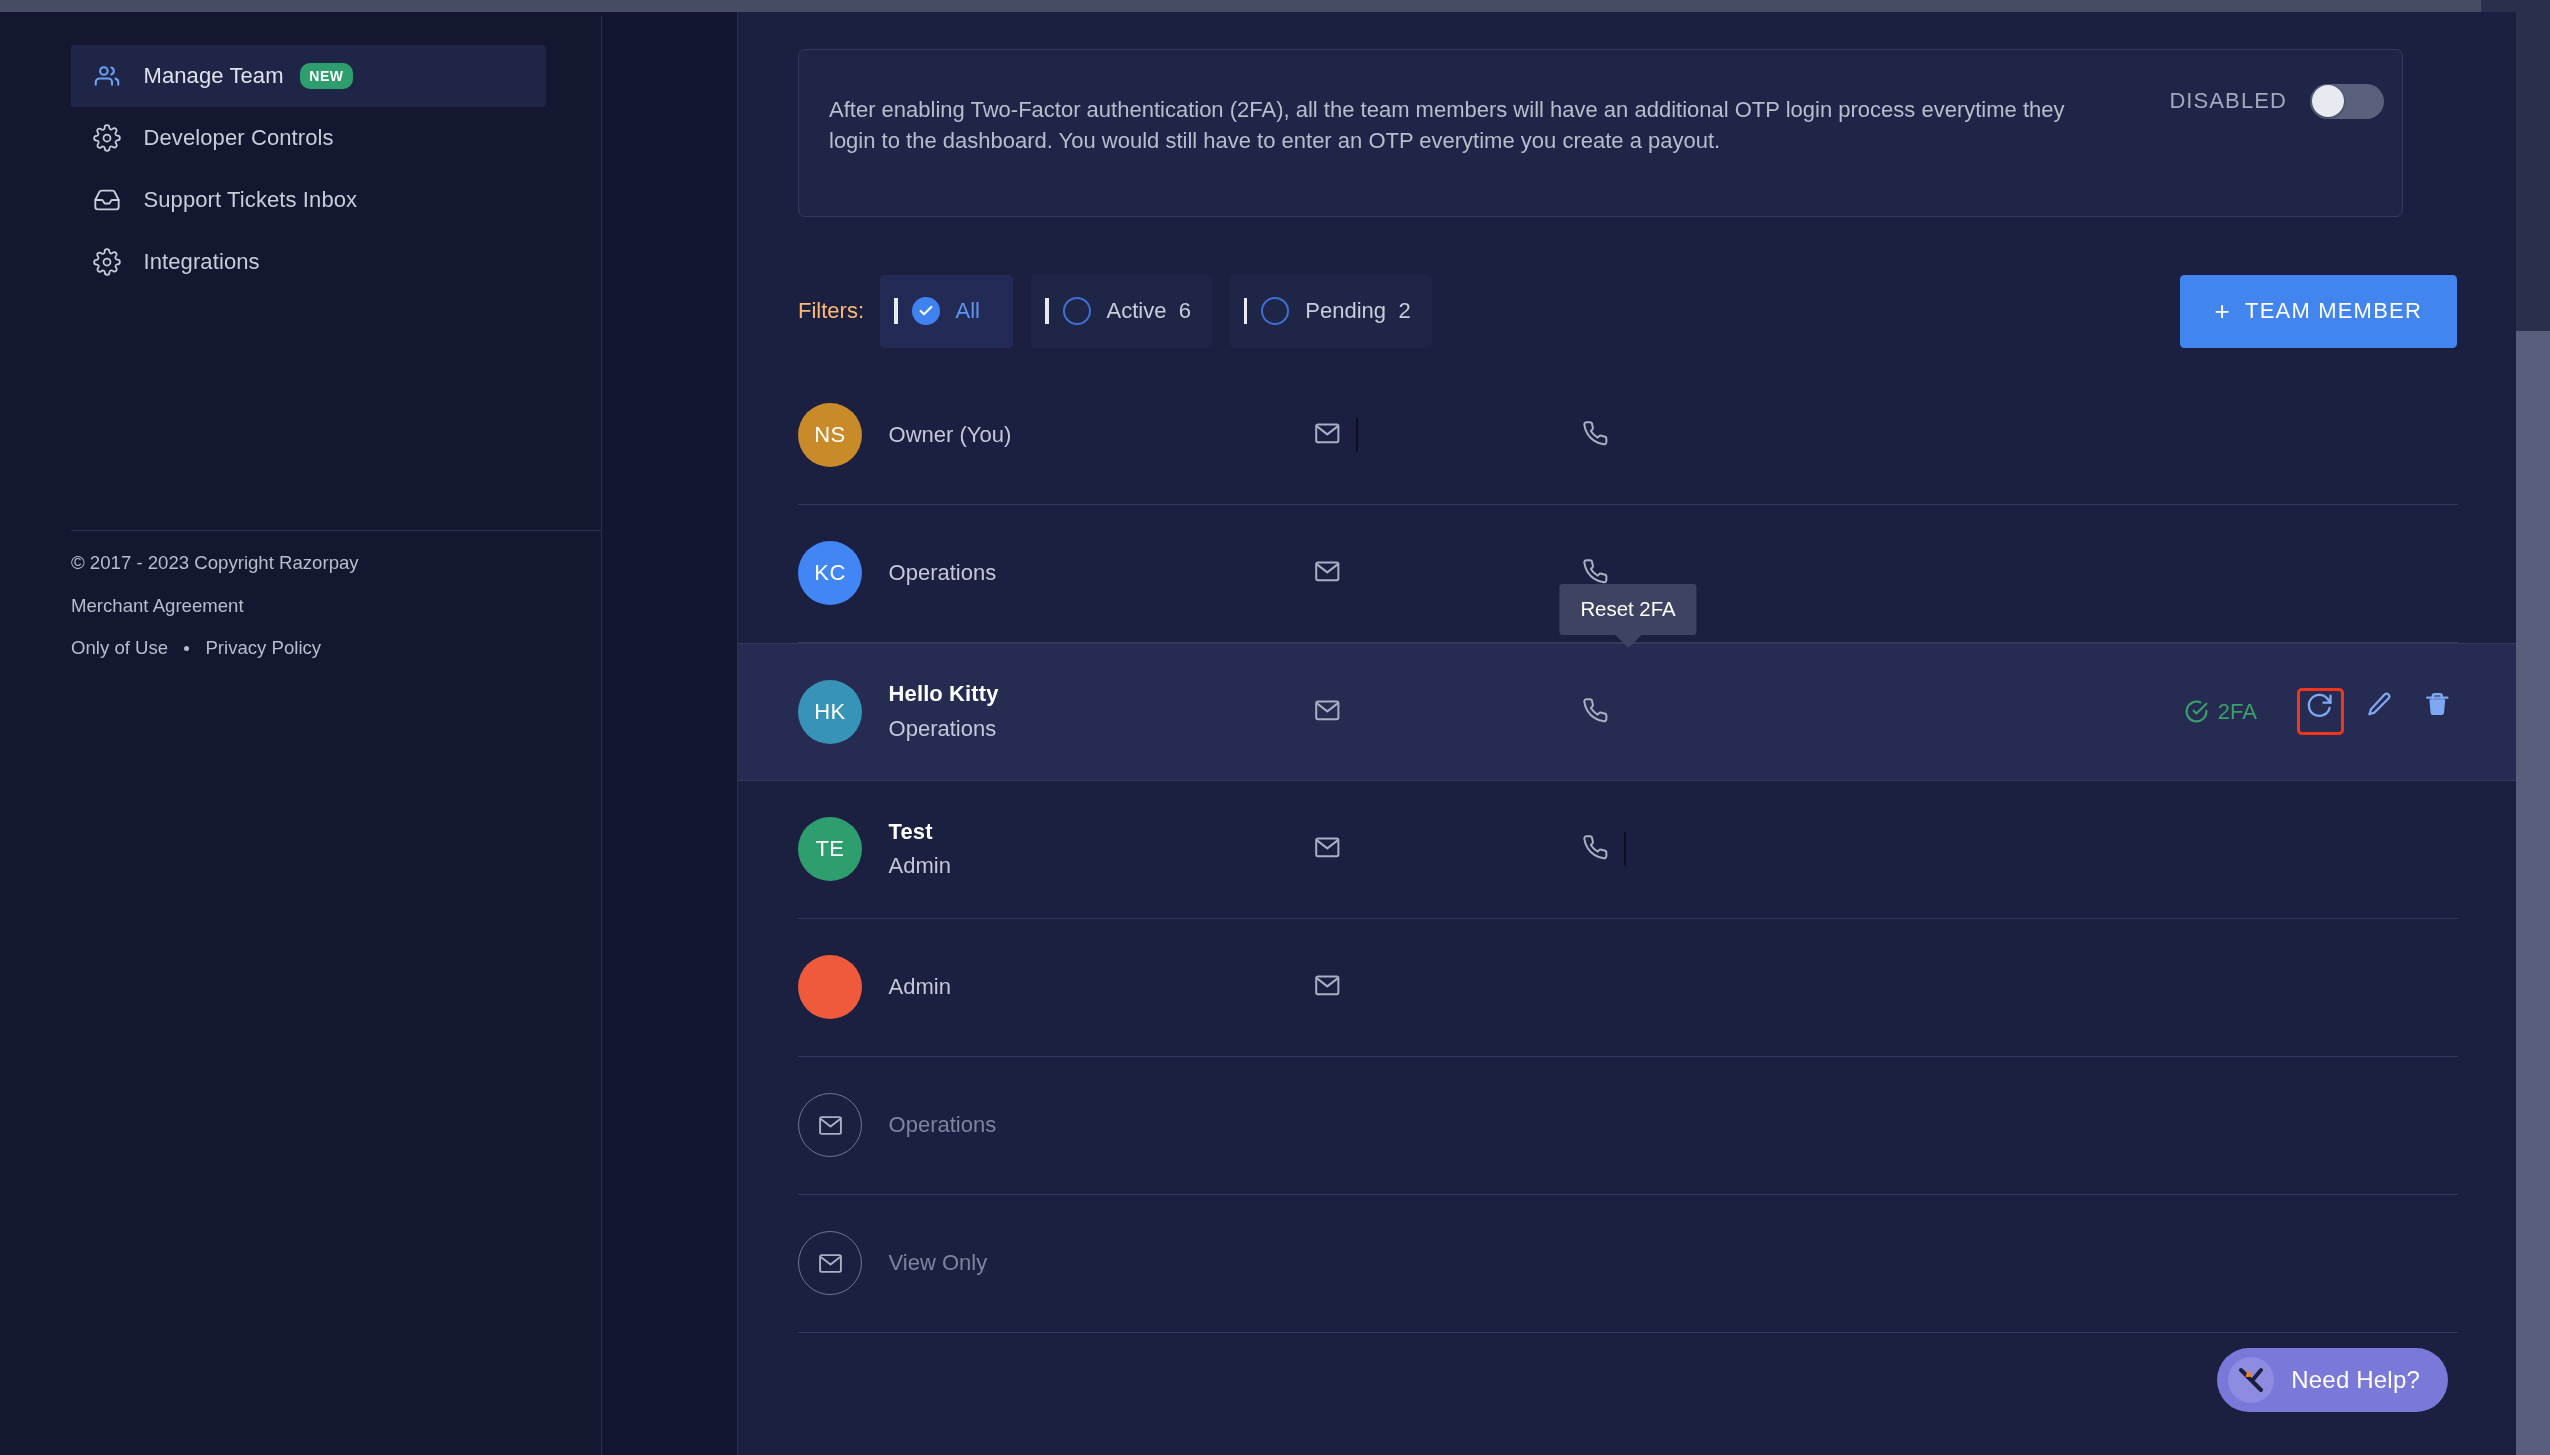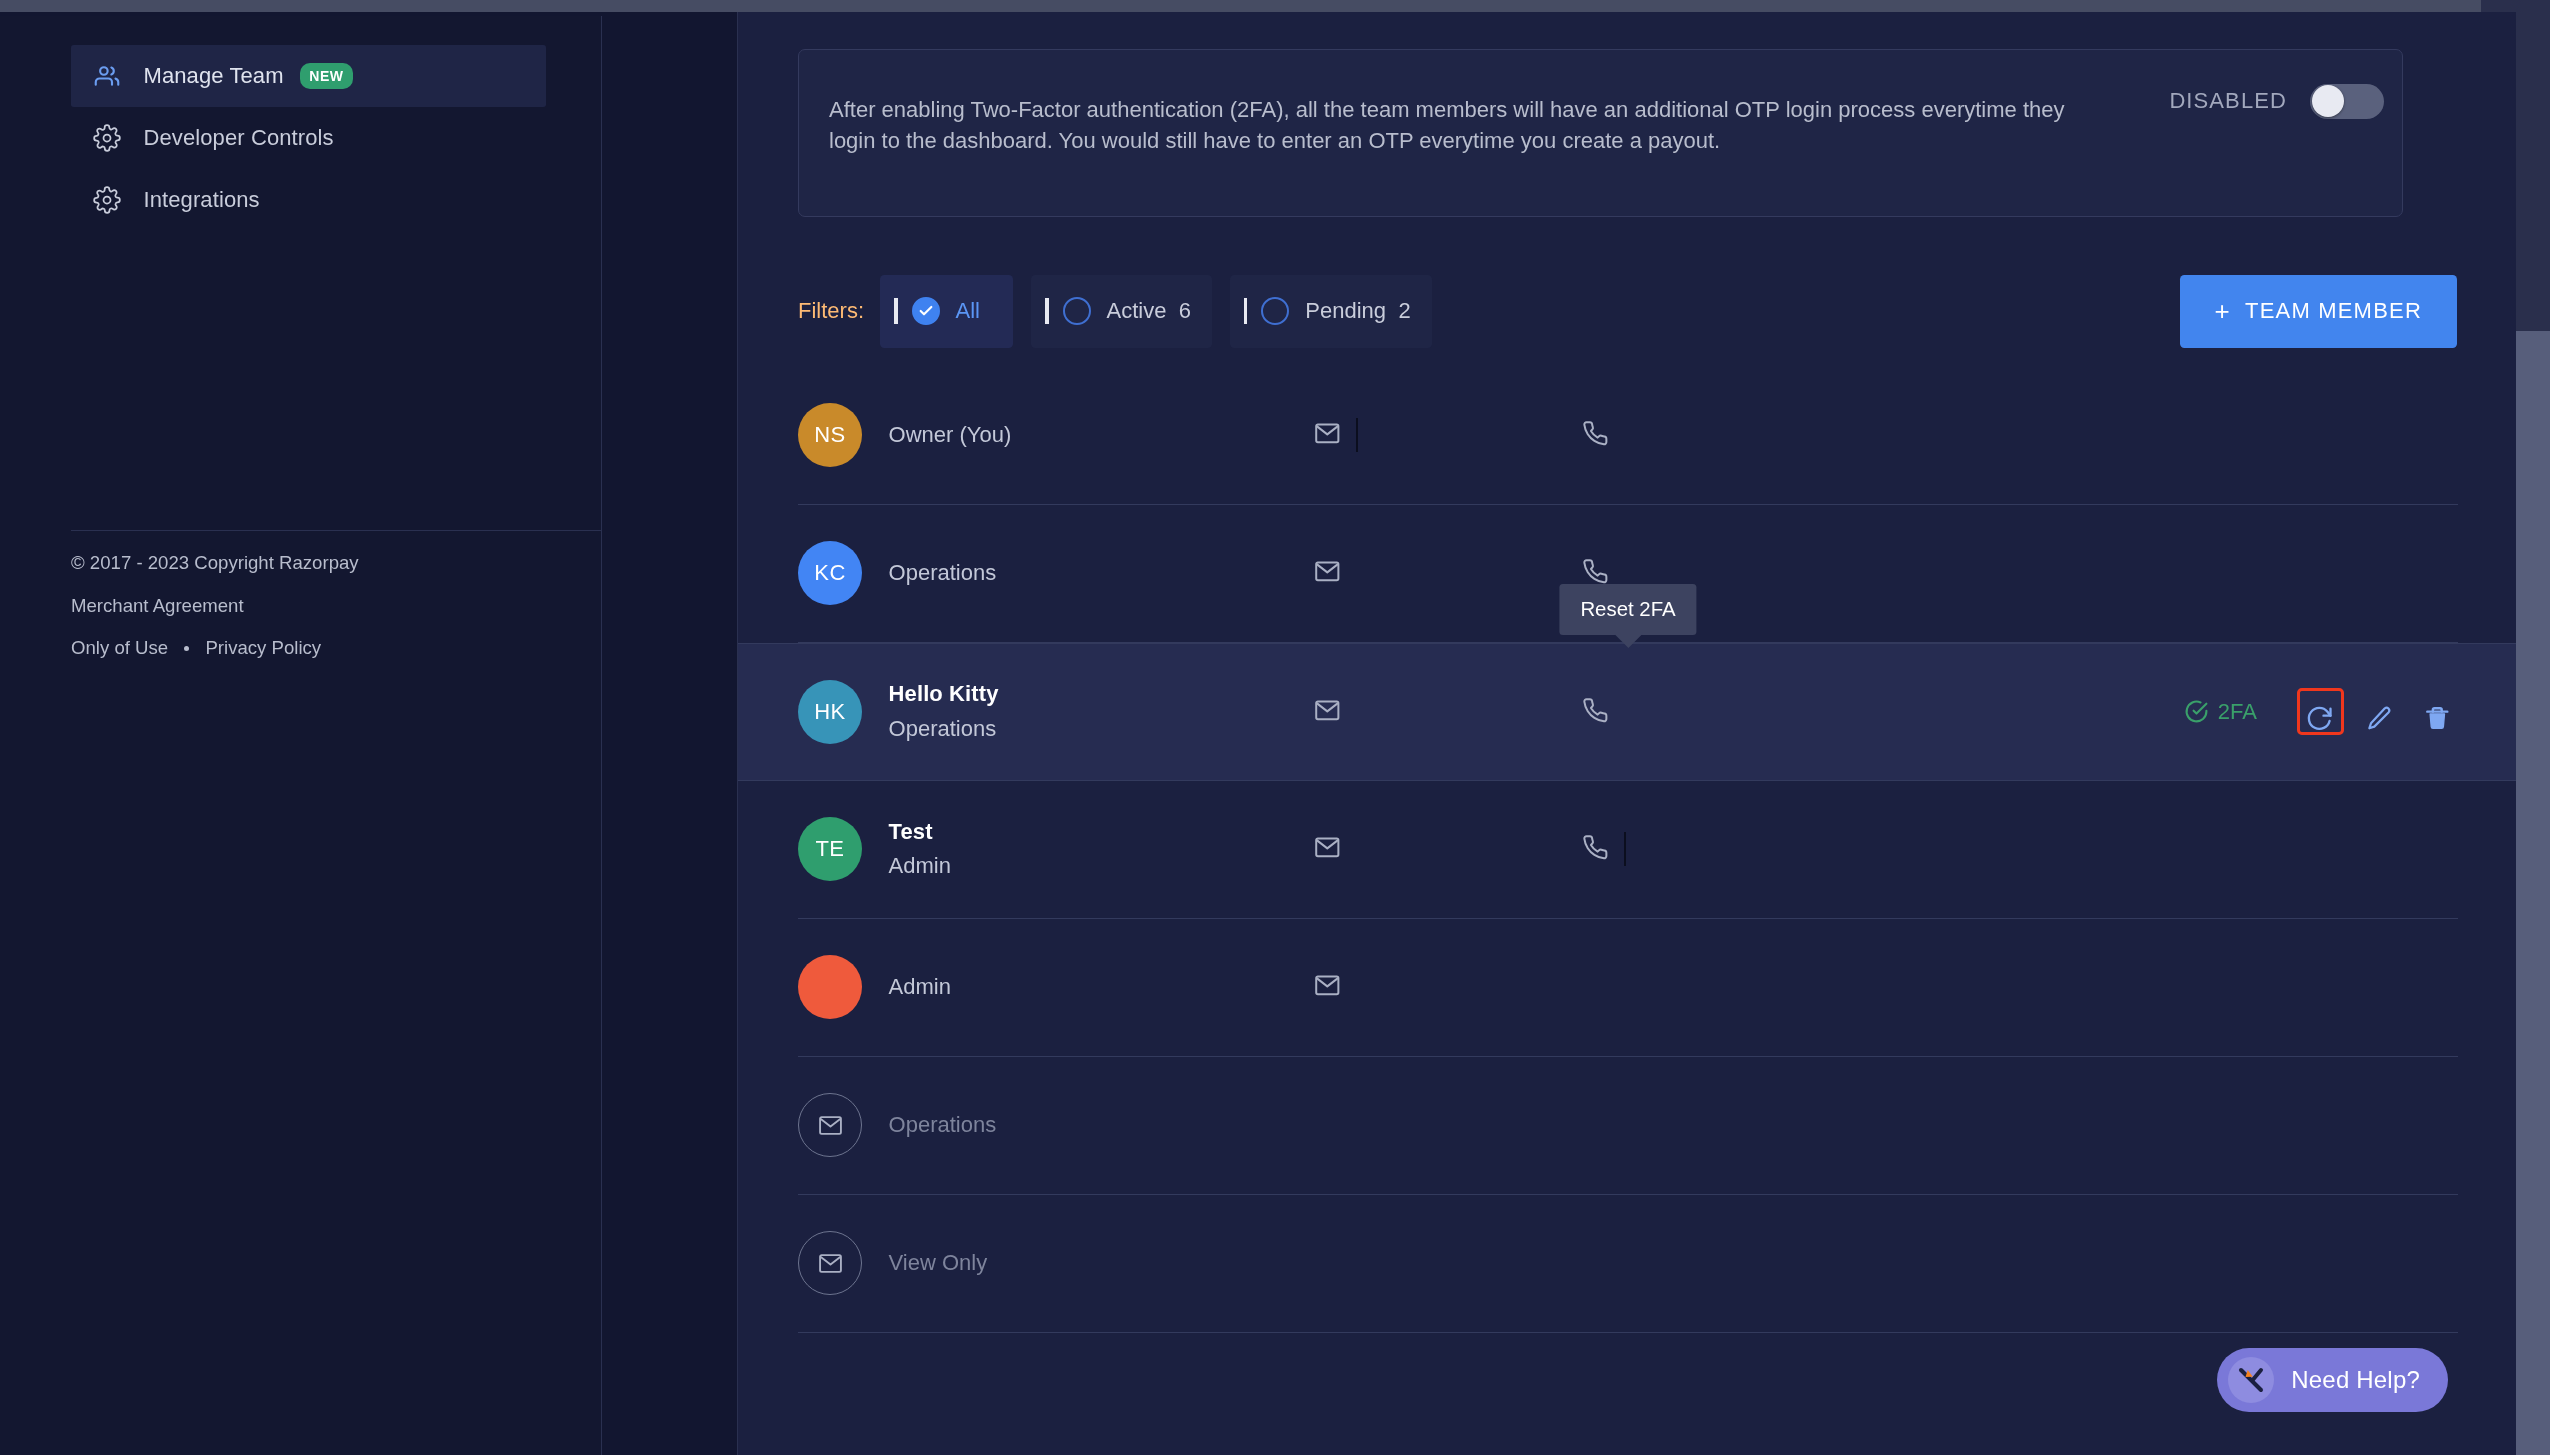--- a/index.html
+++ b/index.html
@@ -205,21 +205,21 @@
   .actions {
     margin-left: auto; display: flex; align-items: center;
   }
   .tfa-badge {
     display: flex; align-items: center; margin-right: 25px;
     color: #3aa06a; font-size: 22px; font-weight: 400;
   }
   .tfa-badge svg { margin-right: 8.9px; }
   .act-btn {
     width: 41px; height: 41px; margin-left: 17.7px;
-    display: flex; align-items: flex-end; justify-content: center;
+    display: flex; align-items: flex-start; justify-content: center;
     cursor: pointer; border-radius: 1.8px;
   }
   .act-btn.focused { outline: 3.5px solid #f0371d; }
 
   
   .tooltip {
     position: absolute;
     top: -60px; left: 50%; transform: translateX(-50%);
     background: #3d4360; color: #ffffff;
     font-size: 20.4px; padding: 14px 21px;
@@ -286,20 +286,29 @@
       <div class="nav-item">
         <span class="nav-icon">
           <svg width="28" height="28" viewBox="0 0 24 24" fill="none" stroke="#c9cddb" stroke-width="1.5" stroke-linecap="round" stroke-linejoin="round">
             <circle cx="12" cy="12" r="3"></circle>
             <path d="M19.4 15a1.6 1.6 0 0 0 .32 1.77l.06.06a2 2 0 1 1-2.83 2.83l-.06-.06a1.6 1.6 0 0 0-1.77-.32 1.6 1.6 0 0 0-1 1.47V21a2 2 0 0 1-4 0v-.1a1.6 1.6 0 0 0-1.05-1.46 1.6 1.6 0 0 0-1.77.32l-.06.06a2 2 0 1 1-2.83-2.83l.06-.06a1.6 1.6 0 0 0 .32-1.77 1.6 1.6 0 0 0-1.47-1H3a2 2 0 0 1 0-4h.1a1.6 1.6 0 0 0 1.46-1.05 1.6 1.6 0 0 0-.32-1.77l-.06-.06a2 2 0 1 1 2.83-2.83l.06.06a1.6 1.6 0 0 0 1.77.32H9a1.6 1.6 0 0 0 1-1.47V3a2 2 0 0 1 4 0v.1a1.6 1.6 0 0 0 1 1.47 1.6 1.6 0 0 0 1.77-.32l.06-.06a2 2 0 1 1 2.83 2.83l-.06.06a1.6 1.6 0 0 0-.32 1.77V9a1.6 1.6 0 0 0 1.47 1H21a2 2 0 0 1 0 4h-.1a1.6 1.6 0 0 0-1.5 1z"></path>
           </svg>
         </span>
         <span class="nav-label">Developer Controls</span>
       </div>
 
+      <div class="nav-item">
+        <span class="nav-icon">
+          <svg width="28" height="28" viewBox="0 0 24 24" fill="none" stroke="#c9cddb" stroke-width="1.6" stroke-linecap="round" stroke-linejoin="round">
+            <path d="M22 12h-6l-2 3h-4l-2-3H2"></path>
+            <path d="M5.45 5.11 2 12v6a2 2 0 0 0 2 2h16a2 2 0 0 0 2-2v-6l-3.45-6.89A2 2 0 0 0 16.76 4H7.24a2 2 0 0 0-1.79 1.11z"></path>
+          </svg>
+        </span>
+        <span class="nav-label">Support Tickets Inbox</span>
+      </div>
 
       <div class="nav-item">
         <span class="nav-icon">
           <svg width="28" height="28" viewBox="0 0 24 24" fill="none" stroke="#c9cddb" stroke-width="1.5" stroke-linecap="round" stroke-linejoin="round">
             <circle cx="12" cy="12" r="3"></circle>
             <path d="M19.4 15a1.6 1.6 0 0 0 .32 1.77l.06.06a2 2 0 1 1-2.83 2.83l-.06-.06a1.6 1.6 0 0 0-1.77-.32 1.6 1.6 0 0 0-1 1.47V21a2 2 0 0 1-4 0v-.1a1.6 1.6 0 0 0-1.05-1.46 1.6 1.6 0 0 0-1.77.32l-.06.06a2 2 0 1 1-2.83-2.83l.06-.06a1.6 1.6 0 0 0 .32-1.77 1.6 1.6 0 0 0-1.47-1H3a2 2 0 0 1 0-4h.1a1.6 1.6 0 0 0 1.46-1.05 1.6 1.6 0 0 0-.32-1.77l-.06-.06a2 2 0 1 1 2.83-2.83l.06.06a1.6 1.6 0 0 0 1.77.32H9a1.6 1.6 0 0 0 1-1.47V3a2 2 0 0 1 4 0v.1a1.6 1.6 0 0 0 1 1.47 1.6 1.6 0 0 0 1.77-.32l.06-.06a2 2 0 1 1 2.83 2.83l-.06.06a1.6 1.6 0 0 0-.32 1.77V9a1.6 1.6 0 0 0 1.47 1H21a2 2 0 0 1 0 4h-.1a1.6 1.6 0 0 0-1.5 1z"></path>
           </svg>
         </span>
         <span class="nav-label">Integrations</span>
       </div>

